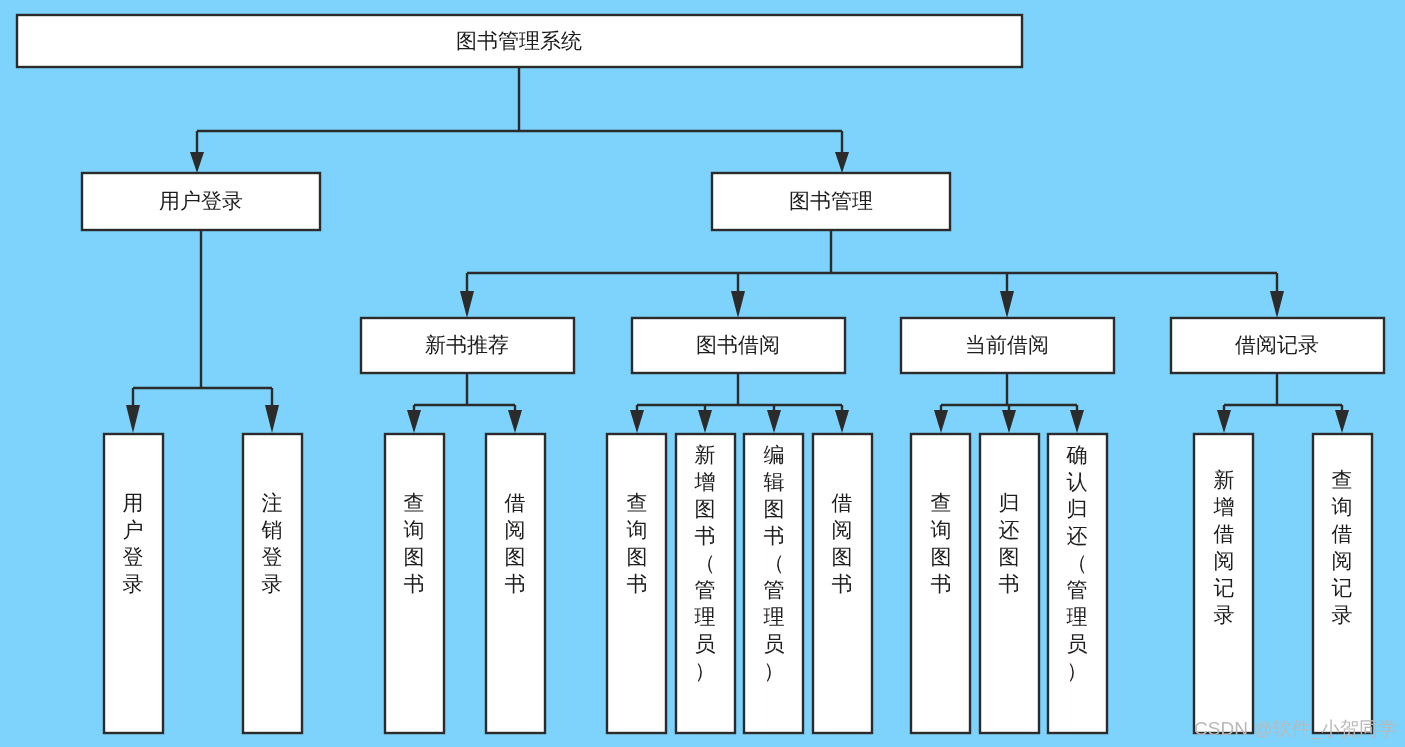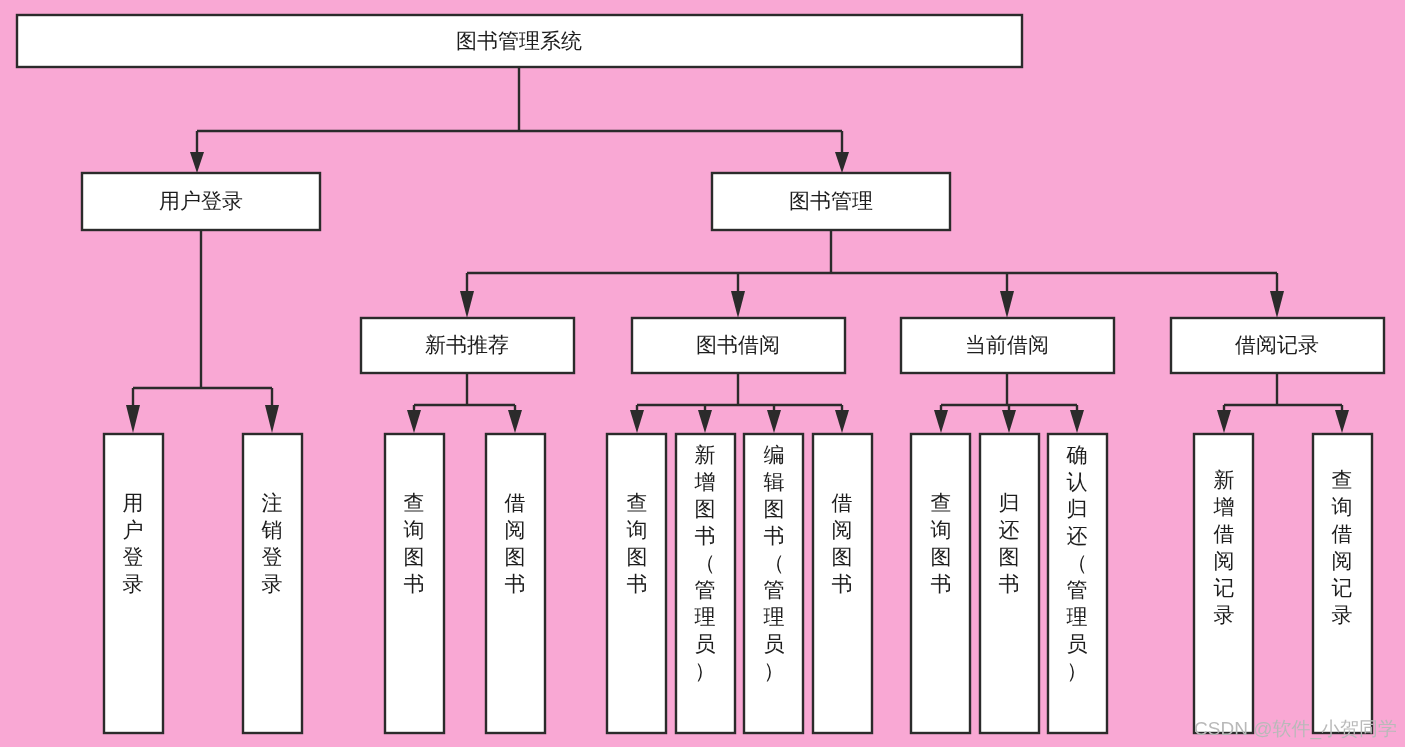--- a/index.html
+++ b/index.html
@@ -8,21 +8,21 @@
     padding: 0;
     background: #ffffff;
   }
   body {
     font-family: "Liberation Sans", "DejaVu Sans", sans-serif;
   }
   #diagram-root {
     position: relative;
     width: 1405px;
     height: 747px;
-    background: #f9a8d4;
+    background: #7dd3fc;
     overflow: hidden;
   }
   svg.flow-svg {
     position: absolute;
     left: 0;
     top: 0;
     width: 1405px;
     height: 747px;
     display: block;
   }

